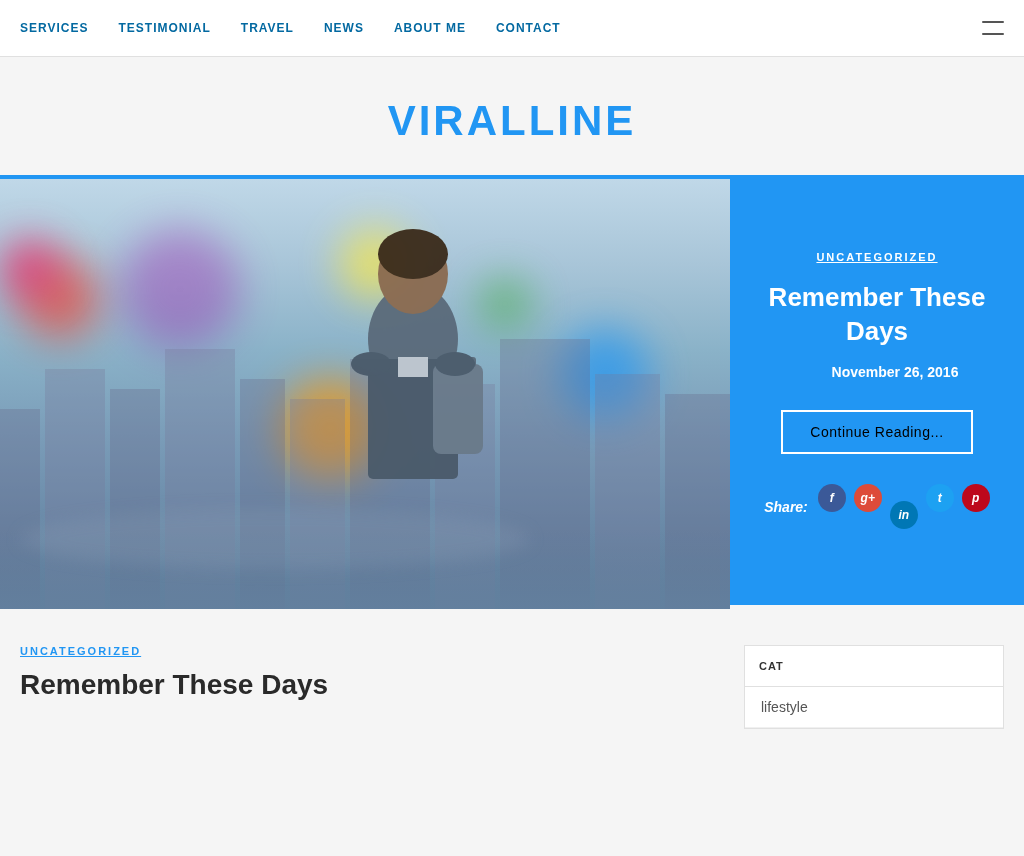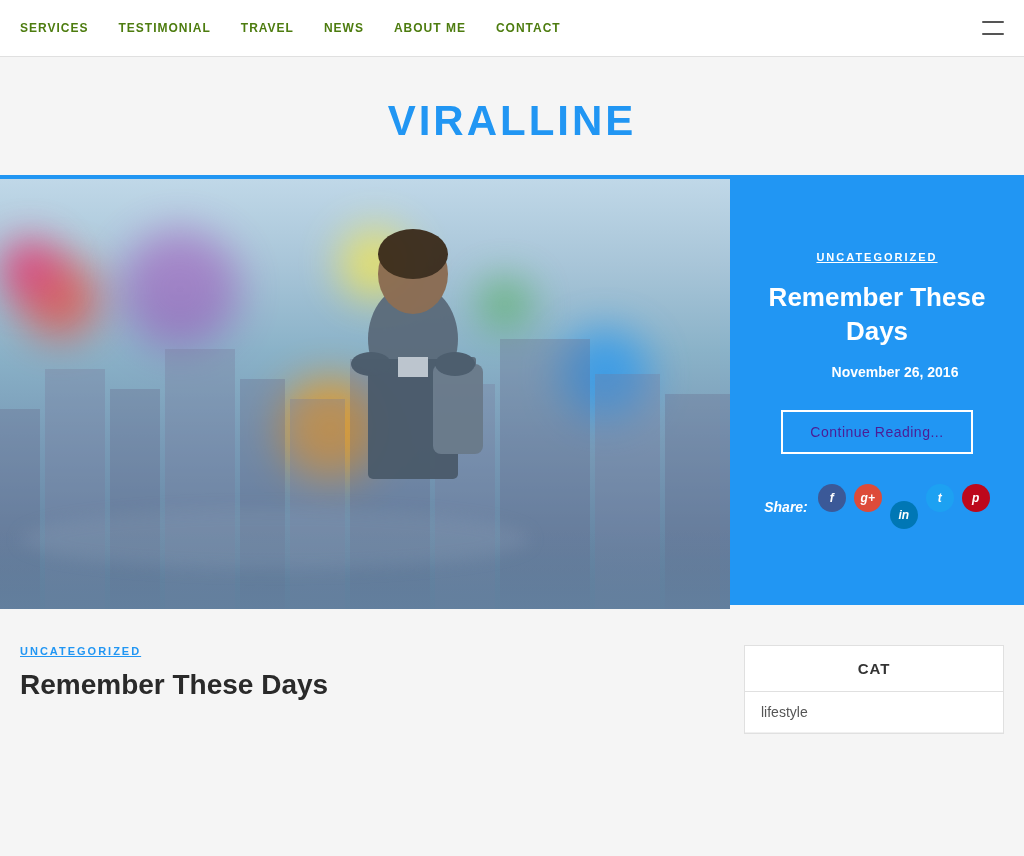--- a/index.html
+++ b/index.html
@@ -10,21 +10,21 @@
       background: #fff;
       border-bottom: 1px solid #e0e0e0;
       padding: 0 20px;
       height: 57px;
       display: flex;
       align-items: center;
       gap: 30px;
     }
     nav a {
       text-decoration: none;
-      color: #4d7c0f;
+      color: #0369a1;
       font-size: 12px;
       font-weight: 600;
       letter-spacing: 1px;
       text-transform: uppercase;
     }
     .nav-spacer { flex: 1; }
     .nav-icon {
       width: 22px;
       height: 14px;
       display: flex;
@@ -127,21 +127,21 @@
     .featured-date {
       font-size: 14px;
       font-weight: 600;
       color: #fff;
       margin-bottom: 30px;
       padding-left: 36px;
     }
     .continue-reading-btn {
       border: 2px solid #fff;
       background: transparent;
-      color: #4c1d95;
+      color: #000000;
       padding: 12px 27px;
       font-size: 14px;
       cursor: pointer;
       letter-spacing: 0.5px;
       margin-bottom: 30px;
     }
     .share-row {
       display: flex;
       align-items: center;
       gap: 10px;
@@ -206,23 +206,23 @@
       color: #2a2a2a;
       line-height: 1.3;
     }
 
     
     .sidebar-widget {
       background: #fff;
       border: 1px solid #e0e0e0;
     }
     .widget-title {
-      text-align: center;
+      text-align: left;
       padding: 14px;
-      font-size: 15px;
+      font-size: 11px;
       font-weight: 600;
       color: #333;
       letter-spacing: 1px;
       text-transform: uppercase;
       border-bottom: 1px solid #e0e0e0;
     }
     .widget-item {
       padding: 12px 16px;
       font-size: 14px;
       color: #555;

